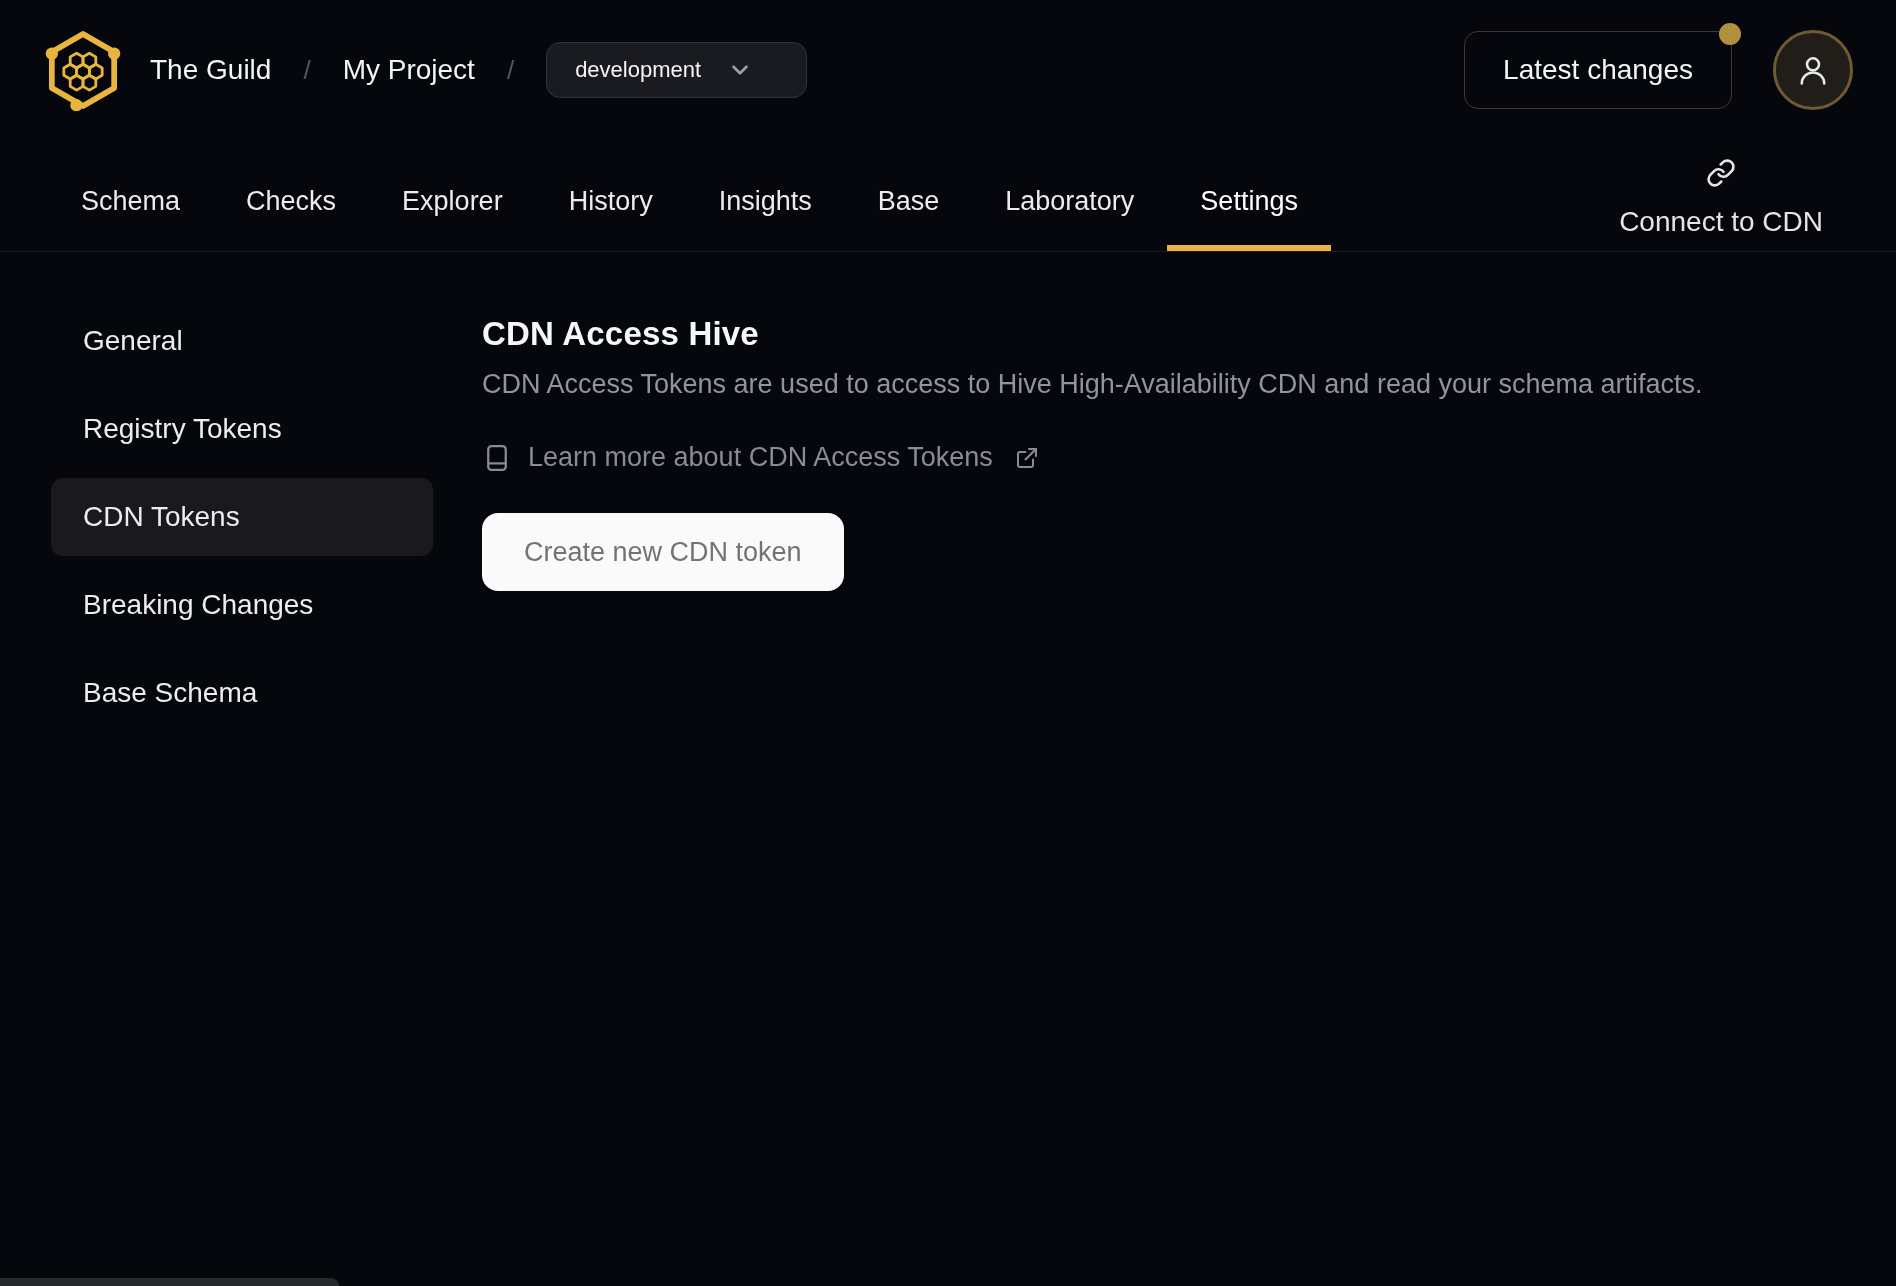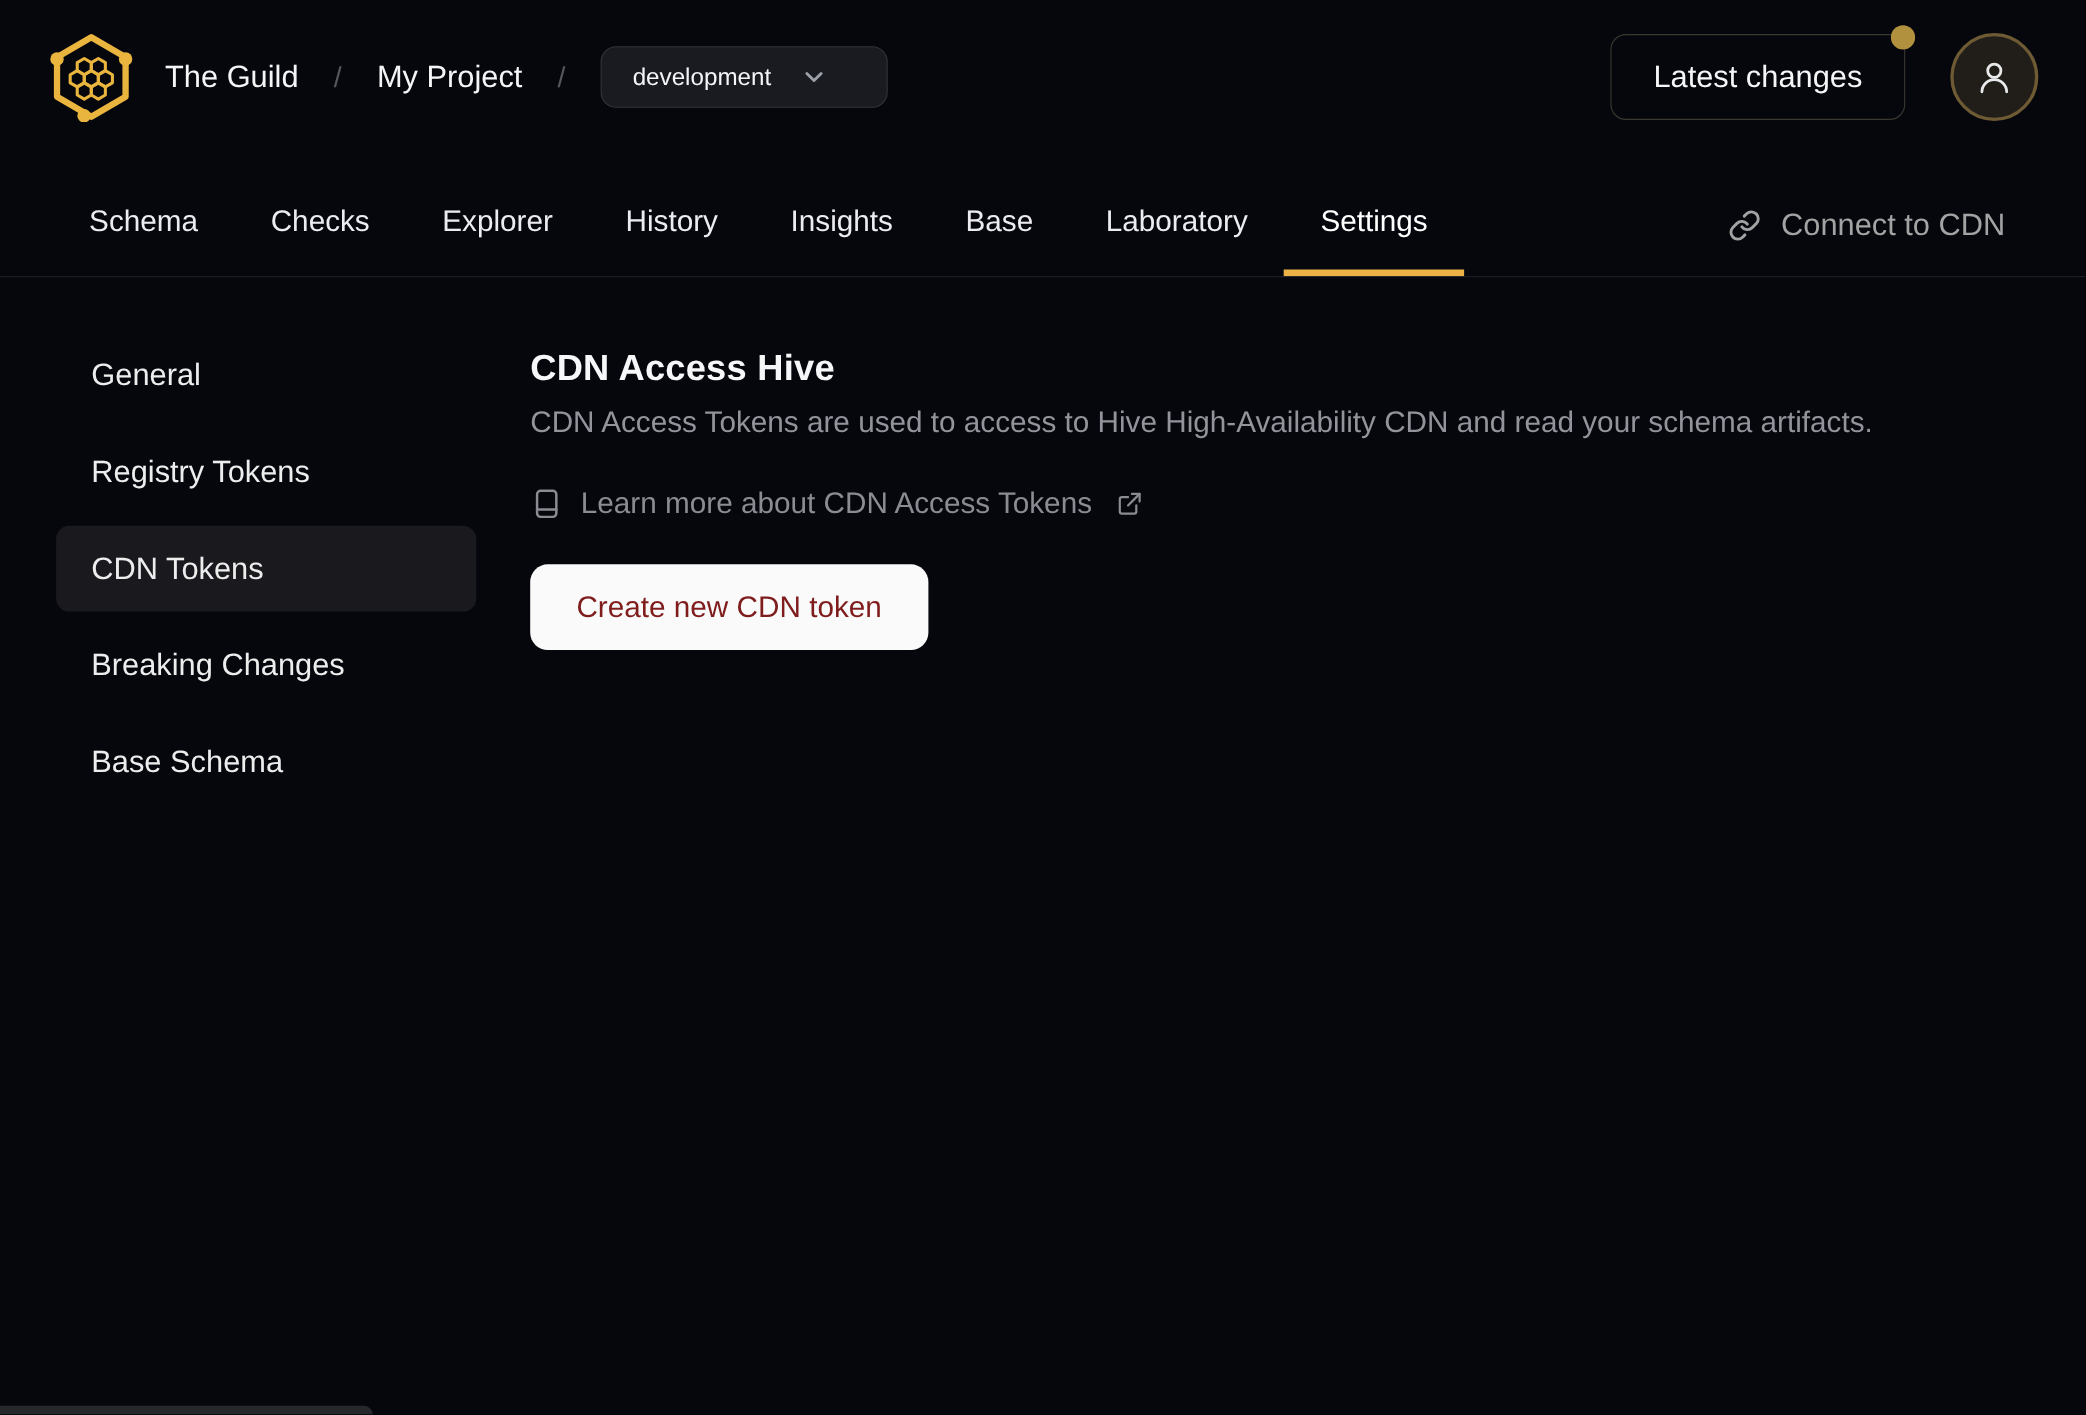--- a/index.html
+++ b/index.html
@@ -107,23 +107,24 @@
     cursor:pointer;
     white-space:nowrap;
   }
   .tab.active { color:#ffffff; border-bottom-color:#ecb246; }
   .connect-cdn {
     margin-left:auto;
     height:93px;
     display:flex;
     align-items:center;
     gap:18px;
-    color:#a3a3a3;
-    font-size:28px;
-    cursor:pointer;
+    color:#e5e5e5;
+    font-size:28px;
+    cursor:pointer;
+    flex-direction:column;
   }
   .connect-cdn svg { width:30px; height:30px; }
 
   
   .body-row { display:flex; align-items:flex-start; }
   .sidebar {
     width:382px;
     margin:50px 0 0 51px;
     flex:0 0 auto;
   }
@@ -165,21 +166,21 @@
     cursor:pointer;
   }
   .learn-row svg { flex:0 0 auto; }
   .book-ic { width:30px; height:30px; }
   .ext-ic { width:24px; height:24px; margin-left:6px; }
   .create-btn {
     margin-top:40px;
     height:78px;
     padding:0 42px;
     background:#fafafa;
-    color:#7f1d1d;
+    color:#737373;
     border:none;
     border-radius:16px;
     font-size:27px;
     font-weight:500;
     font-family:inherit;
     cursor:pointer;
   }
 
   
   .bottom-bar {

